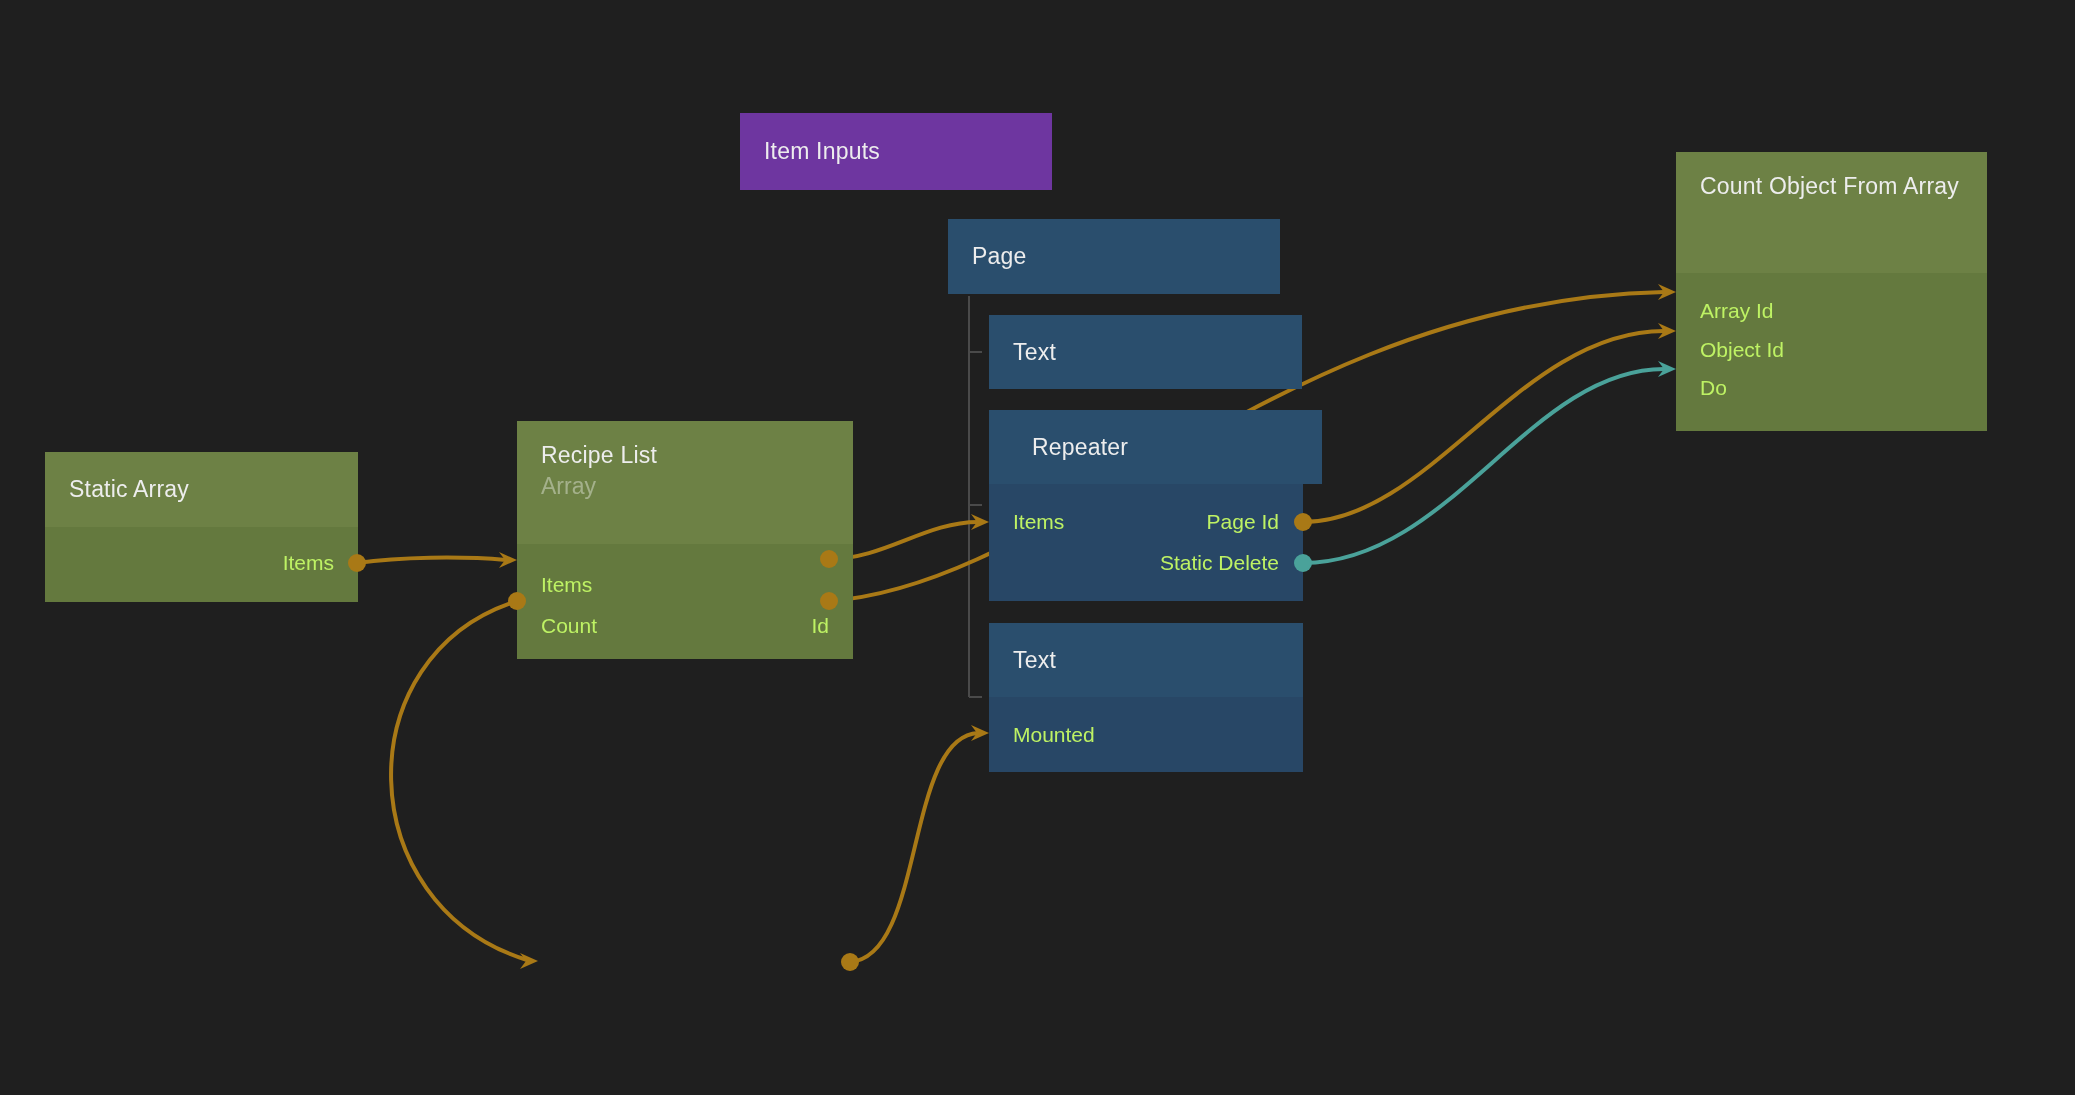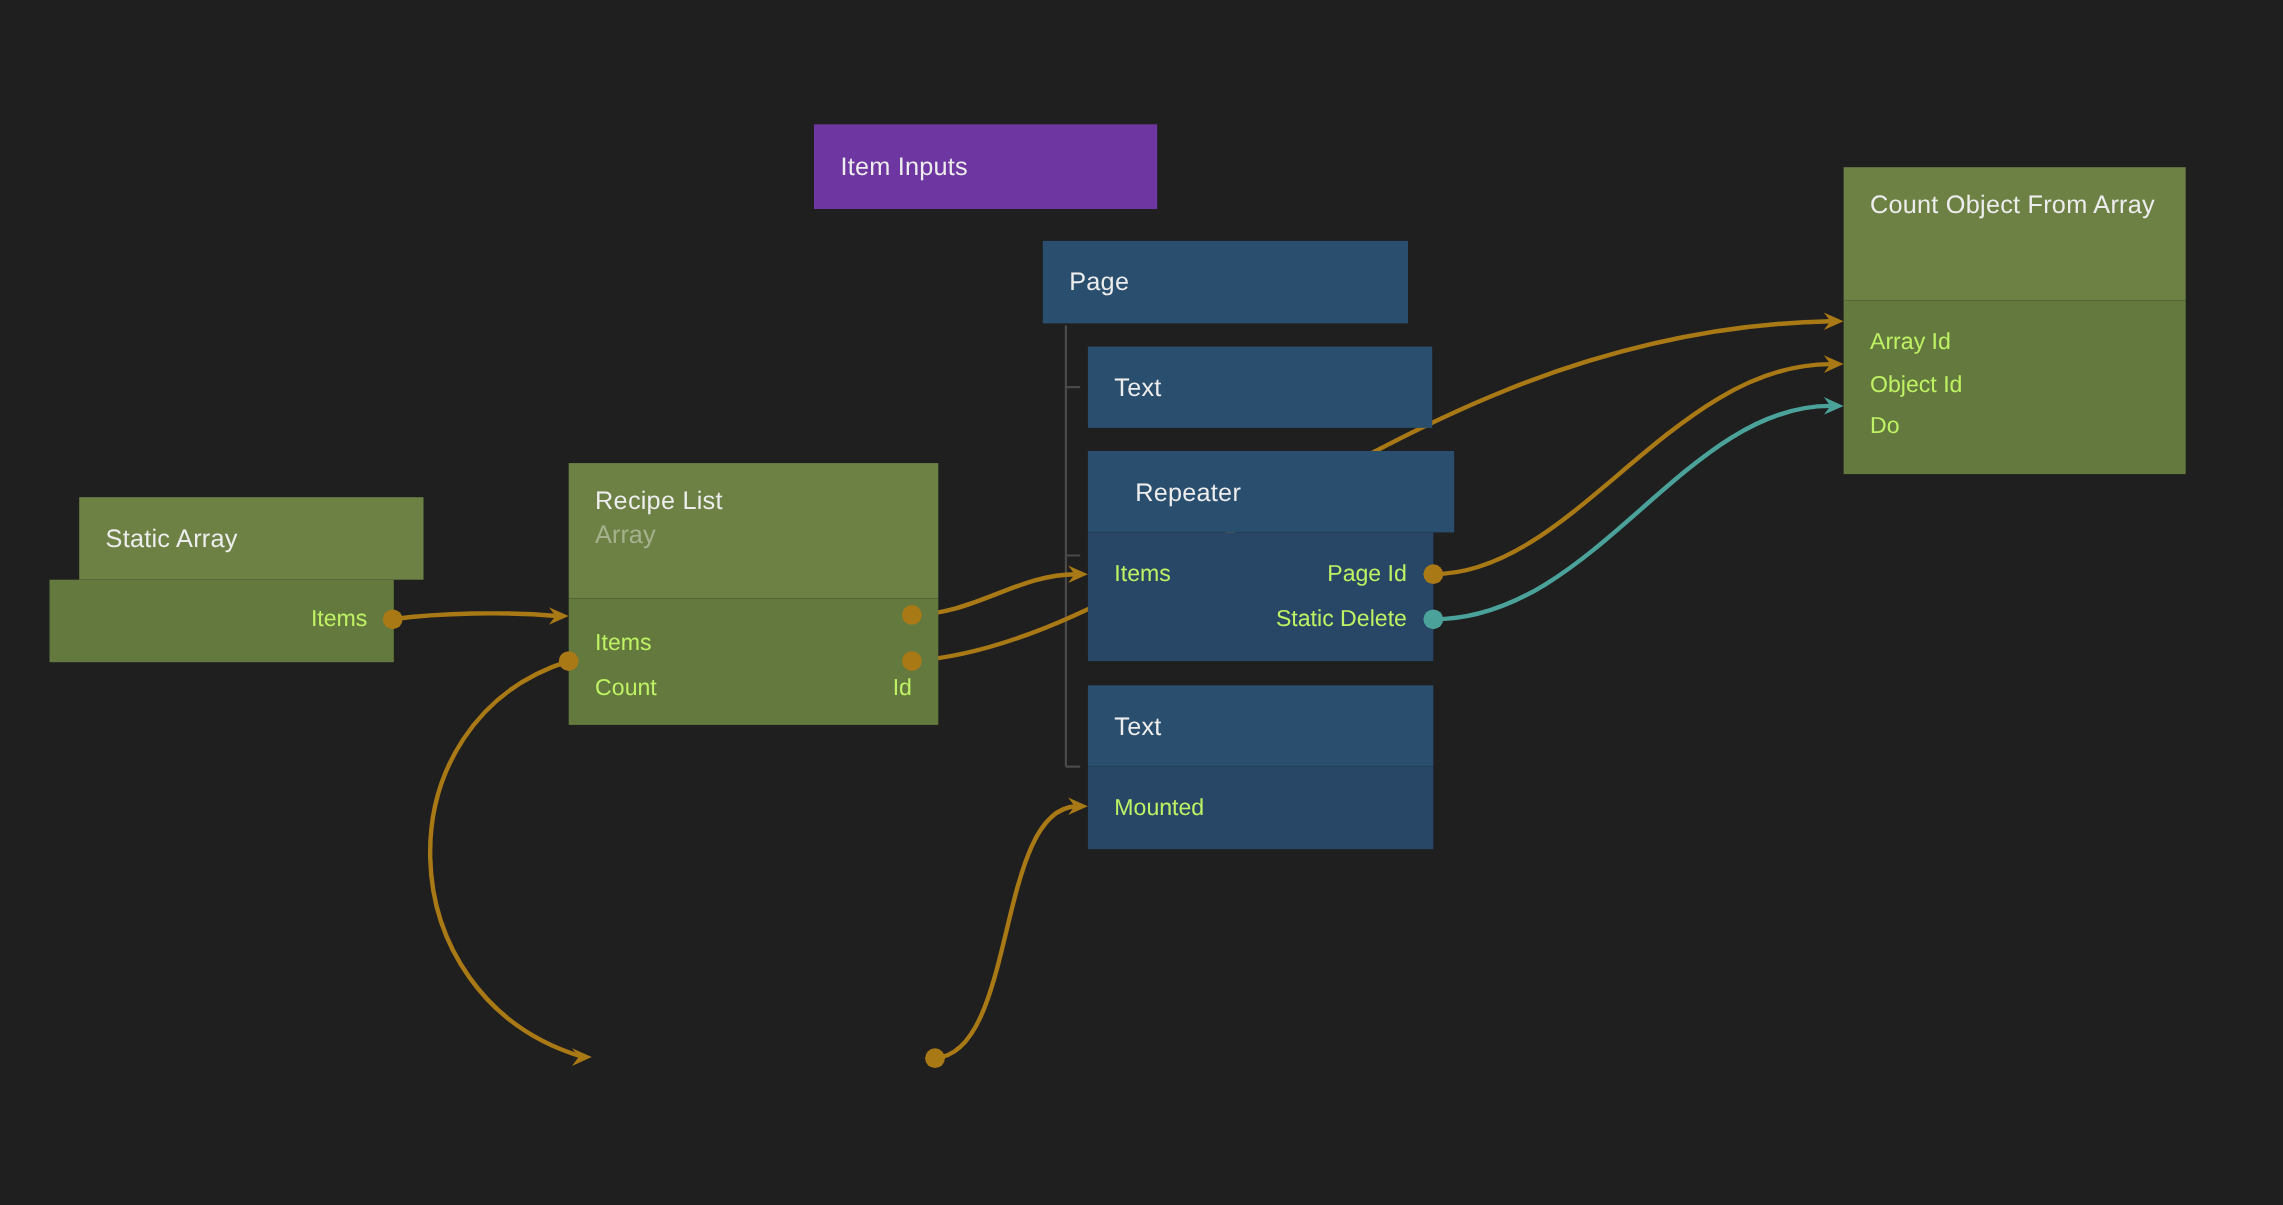--- a/index.html
+++ b/index.html
@@ -56,21 +56,21 @@
   #n-page .node-header { height:75px; line-height:75px; }
   #n-text-top     { left:989px;  top:315px; width:313px; }
   #n-text-top .node-header { height:74px; line-height:74px; }
   #n-repeater     { left:989px;  top:410px; width:314px; }
   #n-repeater .node-header { height:74px; line-height:74px;padding-left:19px; }
   #n-repeater .node-body   { height:117px; }
   #n-text-bottom  { left:989px;  top:623px; width:314px; }
   #n-text-bottom .node-header { height:74px; line-height:74px; }
   #n-text-bottom .node-body   { height:75px; }
   #n-static-array { left:45px;   top:452px; width:313px; }
-  #n-static-array .node-header { height:75px; line-height:75px;margin-left:27px; }
+  #n-static-array .node-header { height:75px; line-height:75px; }
   #n-static-array .node-body   { height:75px; }
   #n-recipe-list  { left:517px;  top:393px; width:336px;margin-top:28px; }
   #n-recipe-list .node-header  { height:104px; }
   #n-recipe-list .node-body    { height:115px; }
   #n-expression   { left:538px;  top:822px; width:312px; }
   #n-expression .node-header   { height:102px; }
   #n-expression .node-body     { height:76px; }
   #n-remove       { left:1676px; top:152px; width:311px; }
   #n-remove .node-header       { height:102px; }
   #n-remove .node-body         { height:158px; }

